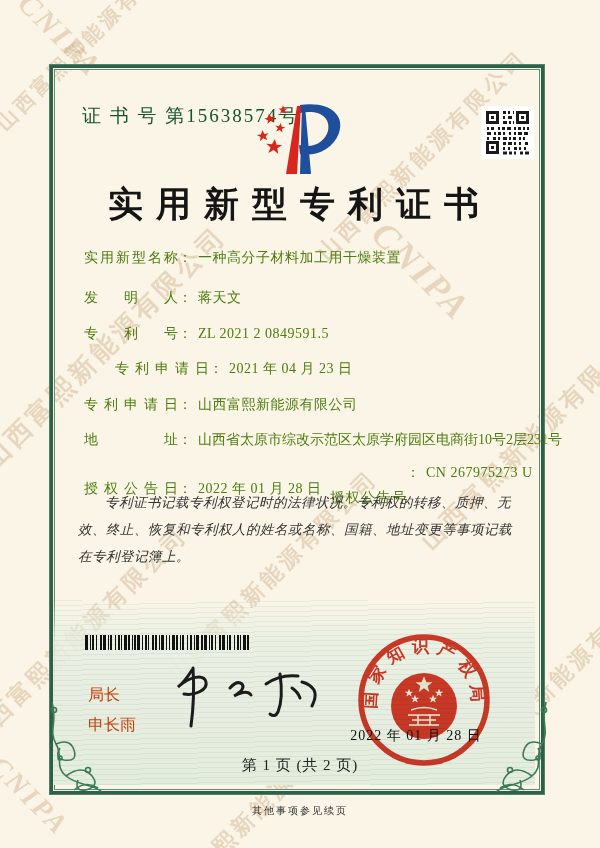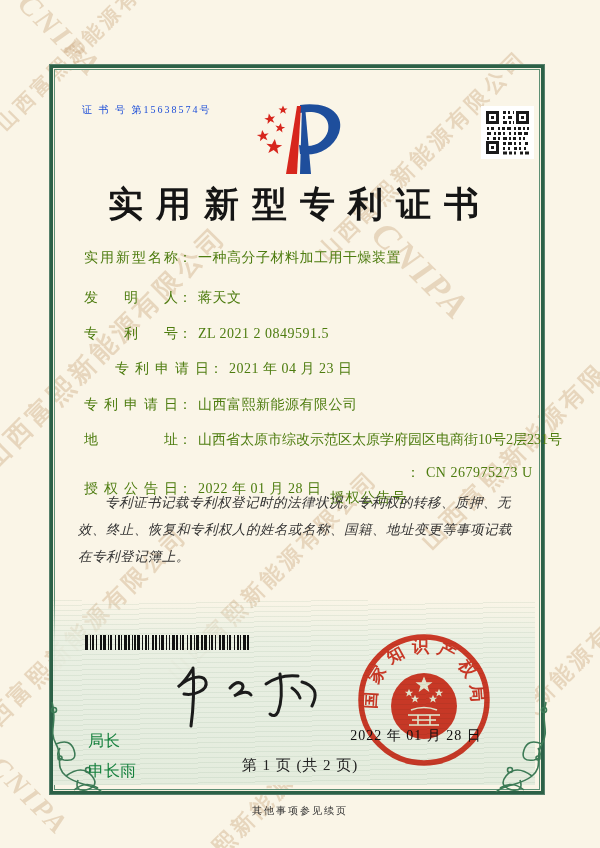--- a/index.html
+++ b/index.html
@@ -22,41 +22,41 @@
     box-shadow:0 0 0 1px #f6f0e0 inset,0 0 0 2px #5d8f74 inset,0 0 0 1px #56806b;
     z-index:2;
   }
   .green-band{
     position:absolute;left:53px;top:600px;width:482px;height:185px;z-index:2;
     background:
       repeating-linear-gradient(179deg, rgba(122,160,128,0.13) 0 1px, rgba(0,0,0,0) 1px 5px),
       linear-gradient(180deg, rgba(232,239,226,0) 0%, rgba(232,239,226,0.85) 22%, #e7eee1 55%, #e4ecdd 100%);
   }
   
-  .cert-no{position:absolute;left:82px;top:103px;font-size:10px;letter-spacing:2px;color:#1d4ed8;z-index:5;}
+  .cert-no{position:absolute;left:82px;top:103px;font-size:19px;letter-spacing:2px;color:#14532d;z-index:5;}
   .logo{position:absolute;left:253px;top:100px;z-index:5;}
   .qr{position:absolute;left:481px;top:106px;width:49px;height:49px;background:#fff;
       padding:2px;z-index:5;}
   .title{position:absolute;left:0;top:181px;width:100%;text-align:center;
          font-size:35px;font-weight:bold;letter-spacing:13px;color:#151515;z-index:5;}
   
   .field-row{position:absolute;left:84px;font-size:14px;color:#4d7c0f;z-index:5;white-space:nowrap;}
   .field-label{display:inline-block;width:94px;text-align:justify;text-align-last:justify;
                -moz-text-align-last:justify;vertical-align:top;}
   .field-colon{display:inline-block;margin-right:6px;}
   .field-value{letter-spacing:0.5px;}
   
   .paras{position:absolute;left:78px;top:489px;width:446px;z-index:5;
          font-size:13.5px;line-height:27px;color:#333;font-style:italic;}
   .paras p{margin:0;text-indent:2em;letter-spacing:0.5px;}
   
   .barcode{position:absolute;left:85px;top:635px;z-index:5;}
   .director{position:absolute;left:88px;top:680px;z-index:5;
             font-family:"Liberation Sans","DejaVu Sans",sans-serif;
-            font-size:16px;color:#15803d;line-height:30px;margin-top:46px;}
+            font-size:16px;color:#c2410c;line-height:30px;}
   .signature{position:absolute;left:168px;top:658px;z-index:6;}
   .seal{position:absolute;left:356px;top:632px;z-index:6;mix-blend-mode:multiply;opacity:0.92;}
   .seal-date{position:absolute;left:346px;top:727px;width:140px;text-align:center;
              font-size:14px;color:#111;z-index:7;letter-spacing:1px;}
   .page-num{position:absolute;left:0;top:756px;width:100%;text-align:center;
             font-size:15px;color:#222;z-index:5;letter-spacing:1px;}
   .cont-note{position:absolute;left:0;top:804px;width:100%;text-align:center;
              font-size:10px;color:#333;z-index:5;letter-spacing:2px;}
   .flourish{position:absolute;z-index:4;}
   .flourish.fl-left{left:44px;top:700px;}

